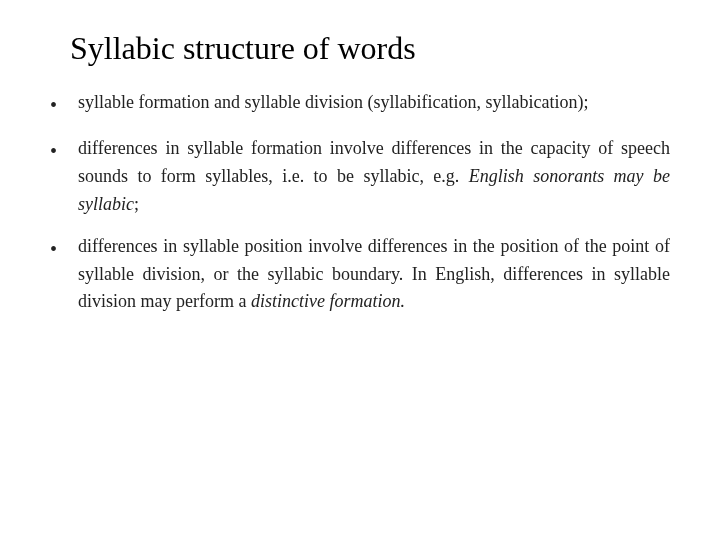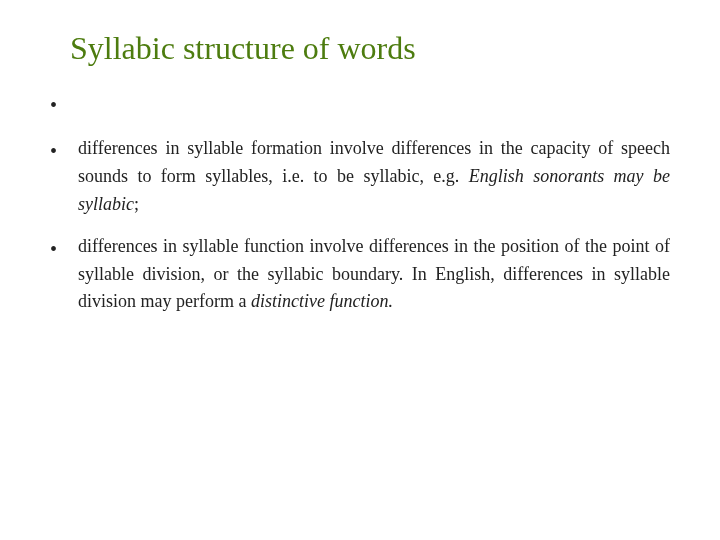--- a/index.html
+++ b/index.html
@@ -17,21 +17,21 @@
       flex-direction: column;
       align-items: center;
       justify-content: flex-start;
       padding: 30px 50px 30px 50px;
       overflow: hidden;
     }
 
     .title {
       font-size: 32px;
       font-weight: normal;
-      color: #4d7c0f;
+      color: #000000;
       margin-bottom: 22px;
       align-self: flex-start;
       margin-left: 20px;
     }
 
     .content {
       width: 100%;
       font-size: 18px;
       line-height: 1.55;
       color: #222;
@@ -64,28 +64,31 @@
   </style>
 </head>
 <body>
 
 <h1 class="title">Syllabic structure of words</h1>
 
 <div class="content">
 
   <div class="bullet-item">
     <span class="bullet">•</span>
+    <span class="bullet-text">
+      syllable formation and syllable division (syllabification, syllabication);
+    </span>
   </div>
 
   <div class="bullet-item">
     <span class="bullet">•</span>
     <span class="bullet-text">
       differences in <span class="bold">syllable formation</span> involve differences in the capacity of speech sounds to form syllables, i.e. to be syllabic, e.g. <span class="italic">English sonorants may be syllabic</span>;
     </span>
   </div>
 
   <div class="bullet-item">
     <span class="bullet">•</span>
     <span class="bullet-text">
-      differences in <span class="bold">syllable function</span> involve differences in the position of the point of syllable division, or the syllabic boundary. In English, differences in syllable division may perform a <span class="italic">distinctive function.</span>
+      differences in <span class="bold">syllable position</span> involve differences in the position of the point of syllable division, or the syllabic boundary. In English, differences in syllable division may perform a <span class="italic">distinctive formation.</span>
     </span>
   </div>
 </div>
 
 </body></html>

